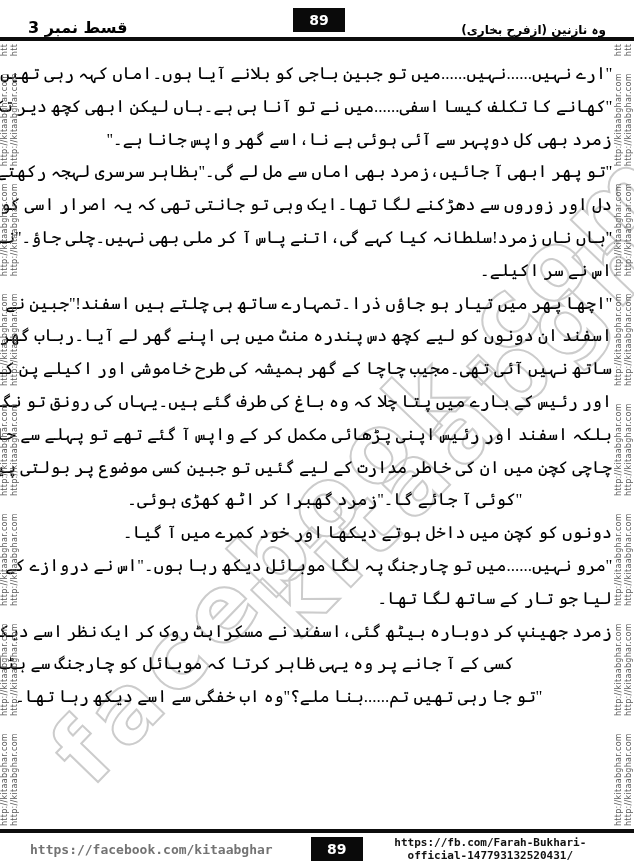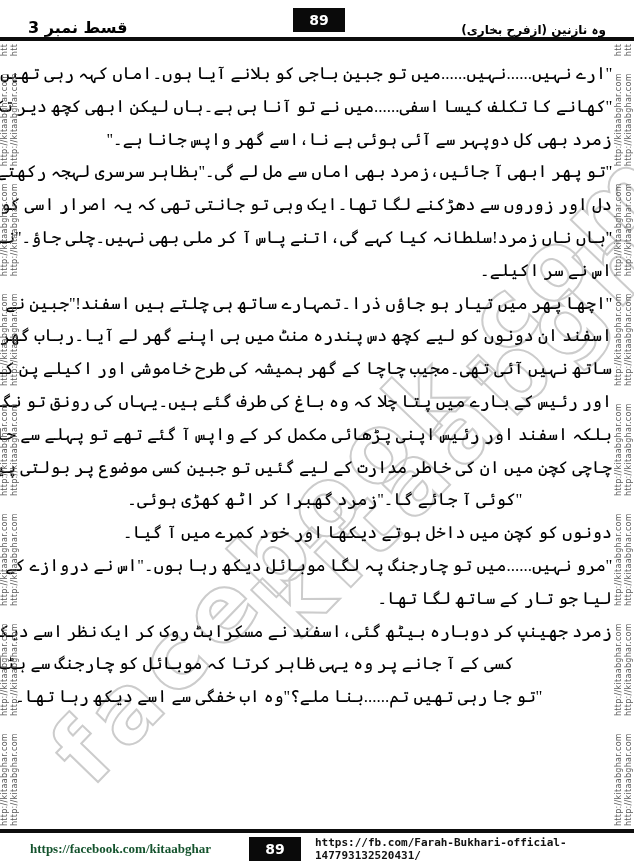--- a/index.html
+++ b/index.html
@@ -89,22 +89,22 @@
   .body-line.align-left { text-align: left; text-align-last: left; }
 
   
   .footer {
     position: absolute; top: 833px; left: 0; right: 0; height: 32px;
     display: flex; align-items: center;
     padding: 0 30px;
     font-family: "DejaVu Sans Mono", monospace;
     z-index: 5;
   }
-  .ftr-left { font-size: 13px; font-weight: bold; color: #14532d; font-family: Liberation Serif, serif; }
-  .ftr-right { font-size: 11px; font-weight: bold; color: #111; margin-left: 14px; }
+  .ftr-left { font-size: 13px; font-weight: bold; color: #737373; }
+  .ftr-right { font-size: 11px; font-weight: bold; color: #111; margin-left: 14px; text-align: center; }
   .footer .page-box-footer {
     margin-left: 38px;
     width: 52px; height: 24px; flex: 0 0 auto;
     background: #0a0a0a; color: #fff;
     display: flex; align-items: center; justify-content: center;
     font-family: "DejaVu Sans", sans-serif;
     font-size: 14px; font-weight: bold;
   }
 </style>
 </head>

